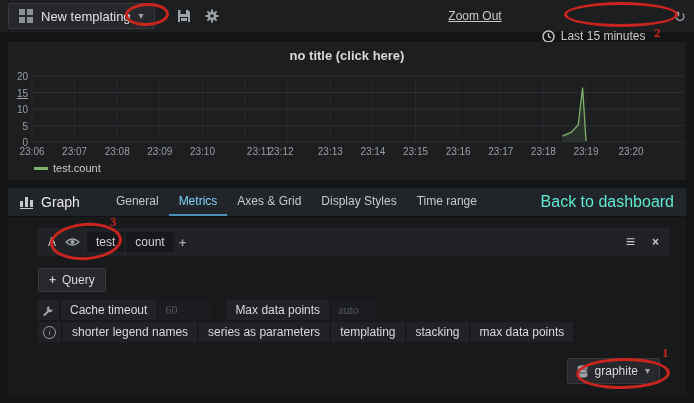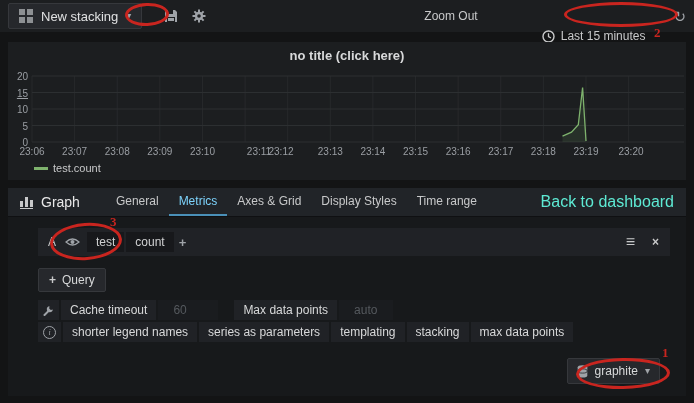--- a/index.html
+++ b/index.html
@@ -12,21 +12,21 @@
   .dash-btn{display:flex;align-items:center;gap:8px;background:#26282c;border:1px solid #36383c;
             border-radius:2px;height:24px;padding:0 10px;cursor:pointer;}
   .apps-icon{display:grid;grid-template-columns:6px 6px;grid-template-rows:6px 6px;gap:2px;}
   .apps-icon div{background:#8d9093;}
   .dash-title{font-size:13px;color:#e0e1e2;}
   .caret{font-size:10px;color:#9fa3a8;line-height:1;}
   .icon-btn{background:none;border:none;padding:0;cursor:pointer;display:flex;align-items:center;}
   .save-btn{margin-left:22px;}
   .gear-btn{margin-left:14px;}
   .nav-spacer{flex:1;}
-  .zoom-out{font-size:12px;color:#c8c9ca;margin-right:64px;cursor:pointer;}
+  .zoom-out{font-size:12px;color:#c8c9ca;margin-right:40px;cursor:pointer;text-decoration:underline;}
   .timepicker{display:flex;align-items:center;gap:6px;font-size:12px;color:#c8c9ca;cursor:pointer;margin-right:28px;margin-top:40px;}
   .refresh{font-size:15px;color:#9fa3a8;line-height:1;cursor:pointer;}
 
   
   .gpanel{position:absolute;left:8px;top:42px;width:678px;height:138px;background:#1c1e20;}
   .ptitle{text-align:center;padding-top:6px;font-size:13px;font-weight:bold;color:#d8d9da;cursor:pointer;}
   .plot{position:absolute;inset:0;}
   .plot svg{position:absolute;left:24px;top:34px;overflow:visible;}
   .xlab{position:absolute;top:104px;width:34px;margin-left:-17px;text-align:center;font-size:10px;color:#9a9ea3;}
   .ylab{position:absolute;left:2px;width:18px;text-align:right;font-size:10px;color:#9a9ea3;}
@@ -60,21 +60,21 @@
              background:#26282c;border:1px solid #36383c;border-radius:2px;color:#d8d9da;font-size:12px;
              padding:0 10px;cursor:pointer;}
   .add-query .plus{font-weight:bold;color:#c8c9ca;}
 
   .opts{position:absolute;left:30px;top:112px;}
   .orow{display:flex;gap:2px;margin-bottom:2px;align-items:stretch;}
   .cell{background:#202226;display:flex;align-items:center;padding:0 9px;font-size:12px;color:#d8d9da;height:20px;}
   .iconcell{padding:0 5px;}
   .inputcell{background:#1a1c1f;padding:0;}
   .inputcell input{background:transparent;border:none;outline:none;color:#7b8085;font-size:12px;
-                   padding:0 7px;height:20px;box-sizing:border-box;font-family:Liberation Sans, sans-serif;margin-left:8px;}
+                   padding:0 7px;height:20px;box-sizing:border-box;font-family:Liberation Serif, serif;}
   .inputcell input::placeholder{color:#55595e;opacity:1;}
   .w60{width:52px;} .wauto{width:46px;}
   .ogap{width:12px;}
   .info-circle{width:11px;height:11px;border-radius:50%;border:1px solid #9fa3a8;color:#9fa3a8;
                font-size:8px;font-style:italic;font-family:"Liberation Serif",serif;
                display:flex;align-items:center;justify-content:center;}
   .toggle-cell{cursor:pointer;}
 
   .datasource{position:absolute;right:26px;bottom:12px;height:24px;display:inline-flex;align-items:center;gap:7px;
               background:#26282c;border:1px solid #36383c;border-radius:2px;color:#d8d9da;font-size:12px;
@@ -98,21 +98,21 @@
 <div class="screen">
 
   <header class="navbar">
     <div class="dash-btn">
       <span class="apps-icon">
           <div></div>
           <div></div>
           <div></div>
           <div></div>
         </span>
-      <span class="dash-title">New stacking</span>
+      <span class="dash-title">New templating</span>
       <span class="caret">▾</span>
     </div>
     <button class="icon-btn save-btn">
       <svg width="14" height="14" viewBox="0 0 14 14">
         <path d="M1 1 h10 l2 2 v10 h-12 z" fill="#9fa3a8"></path>
         <rect x="3.5" y="1" width="5.5" height="4" fill="#1c1e20"></rect>
         <rect x="3" y="8" width="8" height="5" fill="#1c1e20"></rect>
         <rect x="4" y="9" width="6" height="3" fill="#9fa3a8"></rect>
       </svg>
     </button>

